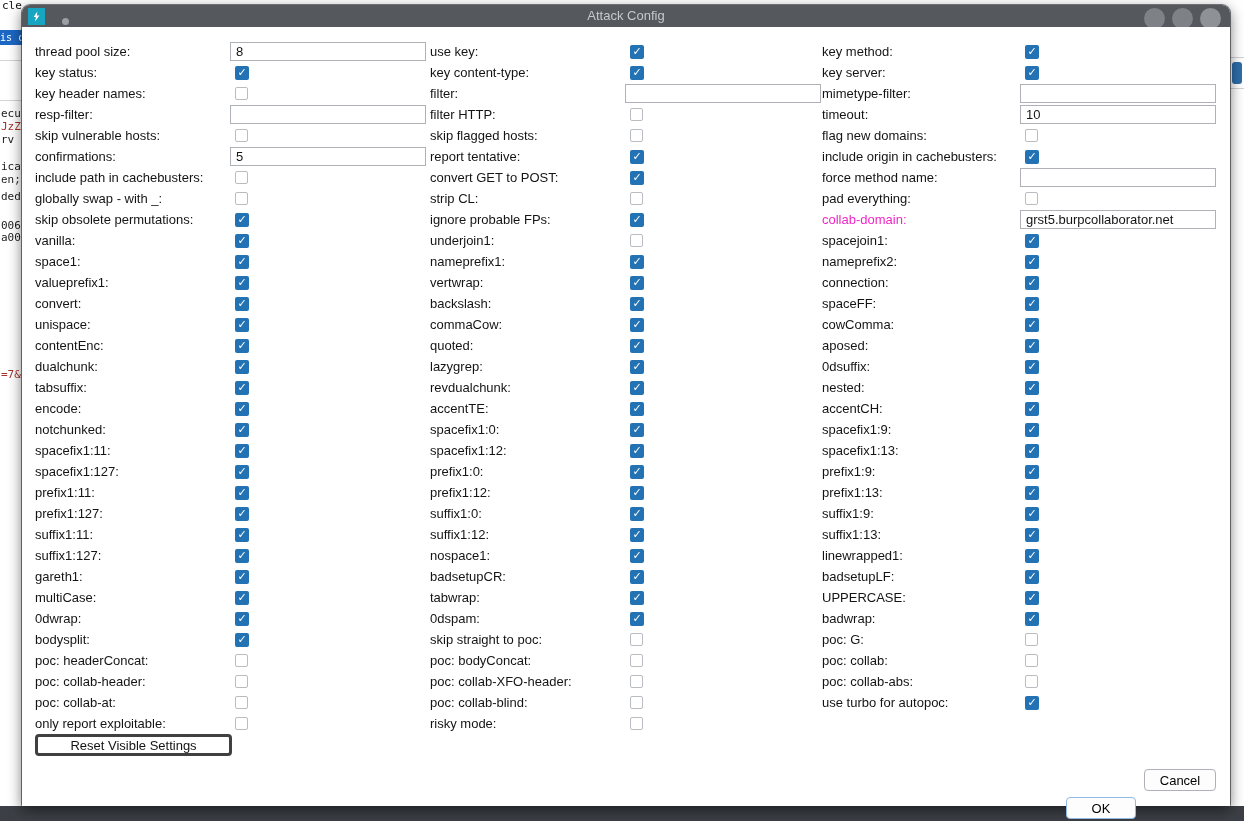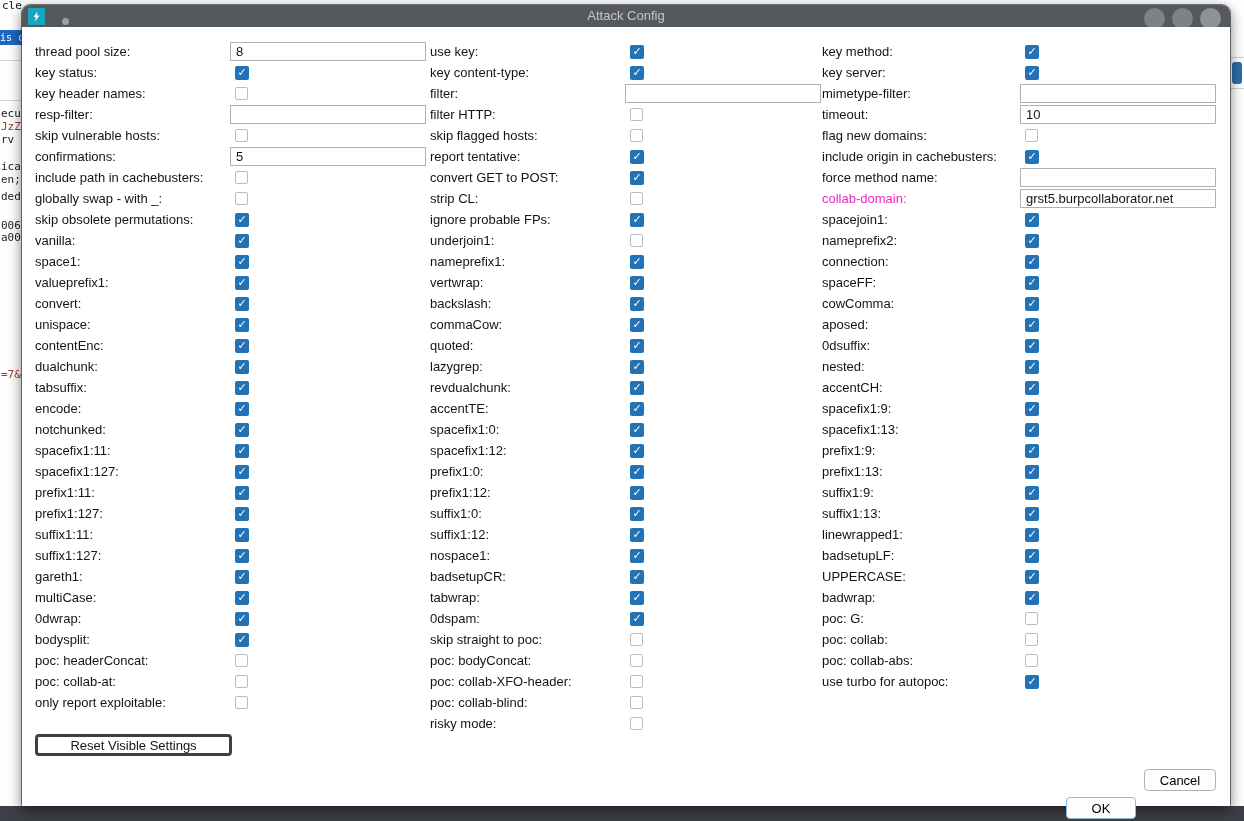--- a/index.html
+++ b/index.html
@@ -269,20 +269,26 @@
               <span class="cb on">✓</span>
             </span>
           </div>
           <div class="row">
             <span class="lab">poc: headerConcat:</span>
             <span class="ctrl">
               <span class="cb off"></span>
             </span>
           </div>
           <div class="row">
+            <span class="lab">poc: collab-header:</span>
+            <span class="ctrl">
+              <span class="cb off"></span>
+            </span>
+          </div>
+          <div class="row">
             <span class="lab">poc: collab-at:</span>
             <span class="ctrl">
               <span class="cb off"></span>
             </span>
           </div>
           <div class="row">
             <span class="lab">only report exploitable:</span>
             <span class="ctrl">
               <span class="cb off"></span>
             </span>
@@ -522,20 +528,26 @@
           <div class="row">
             <span class="lab">include origin in cachebusters:</span>
             <span class="ctrl">
               <span class="cb on">✓</span>
             </span>
           </div>
           <div class="row">
             <span class="lab">force method name:</span>
             <span class="ctrl">
               <input type="text" style="">
+            </span>
+          </div>
+          <div class="row">
+            <span class="lab">pad everything:</span>
+            <span class="ctrl">
+              <span class="cb off"></span>
             </span>
           </div>
           <div class="row">
             <span class="lab" style="color: rgb(241, 37, 199);">collab-domain:</span>
             <span class="ctrl">
               <input type="text" value="grst5.burpcollaborator.net" style="">
             </span>
           </div>
           <div class="row">
             <span class="lab">spacejoin1:</span>

